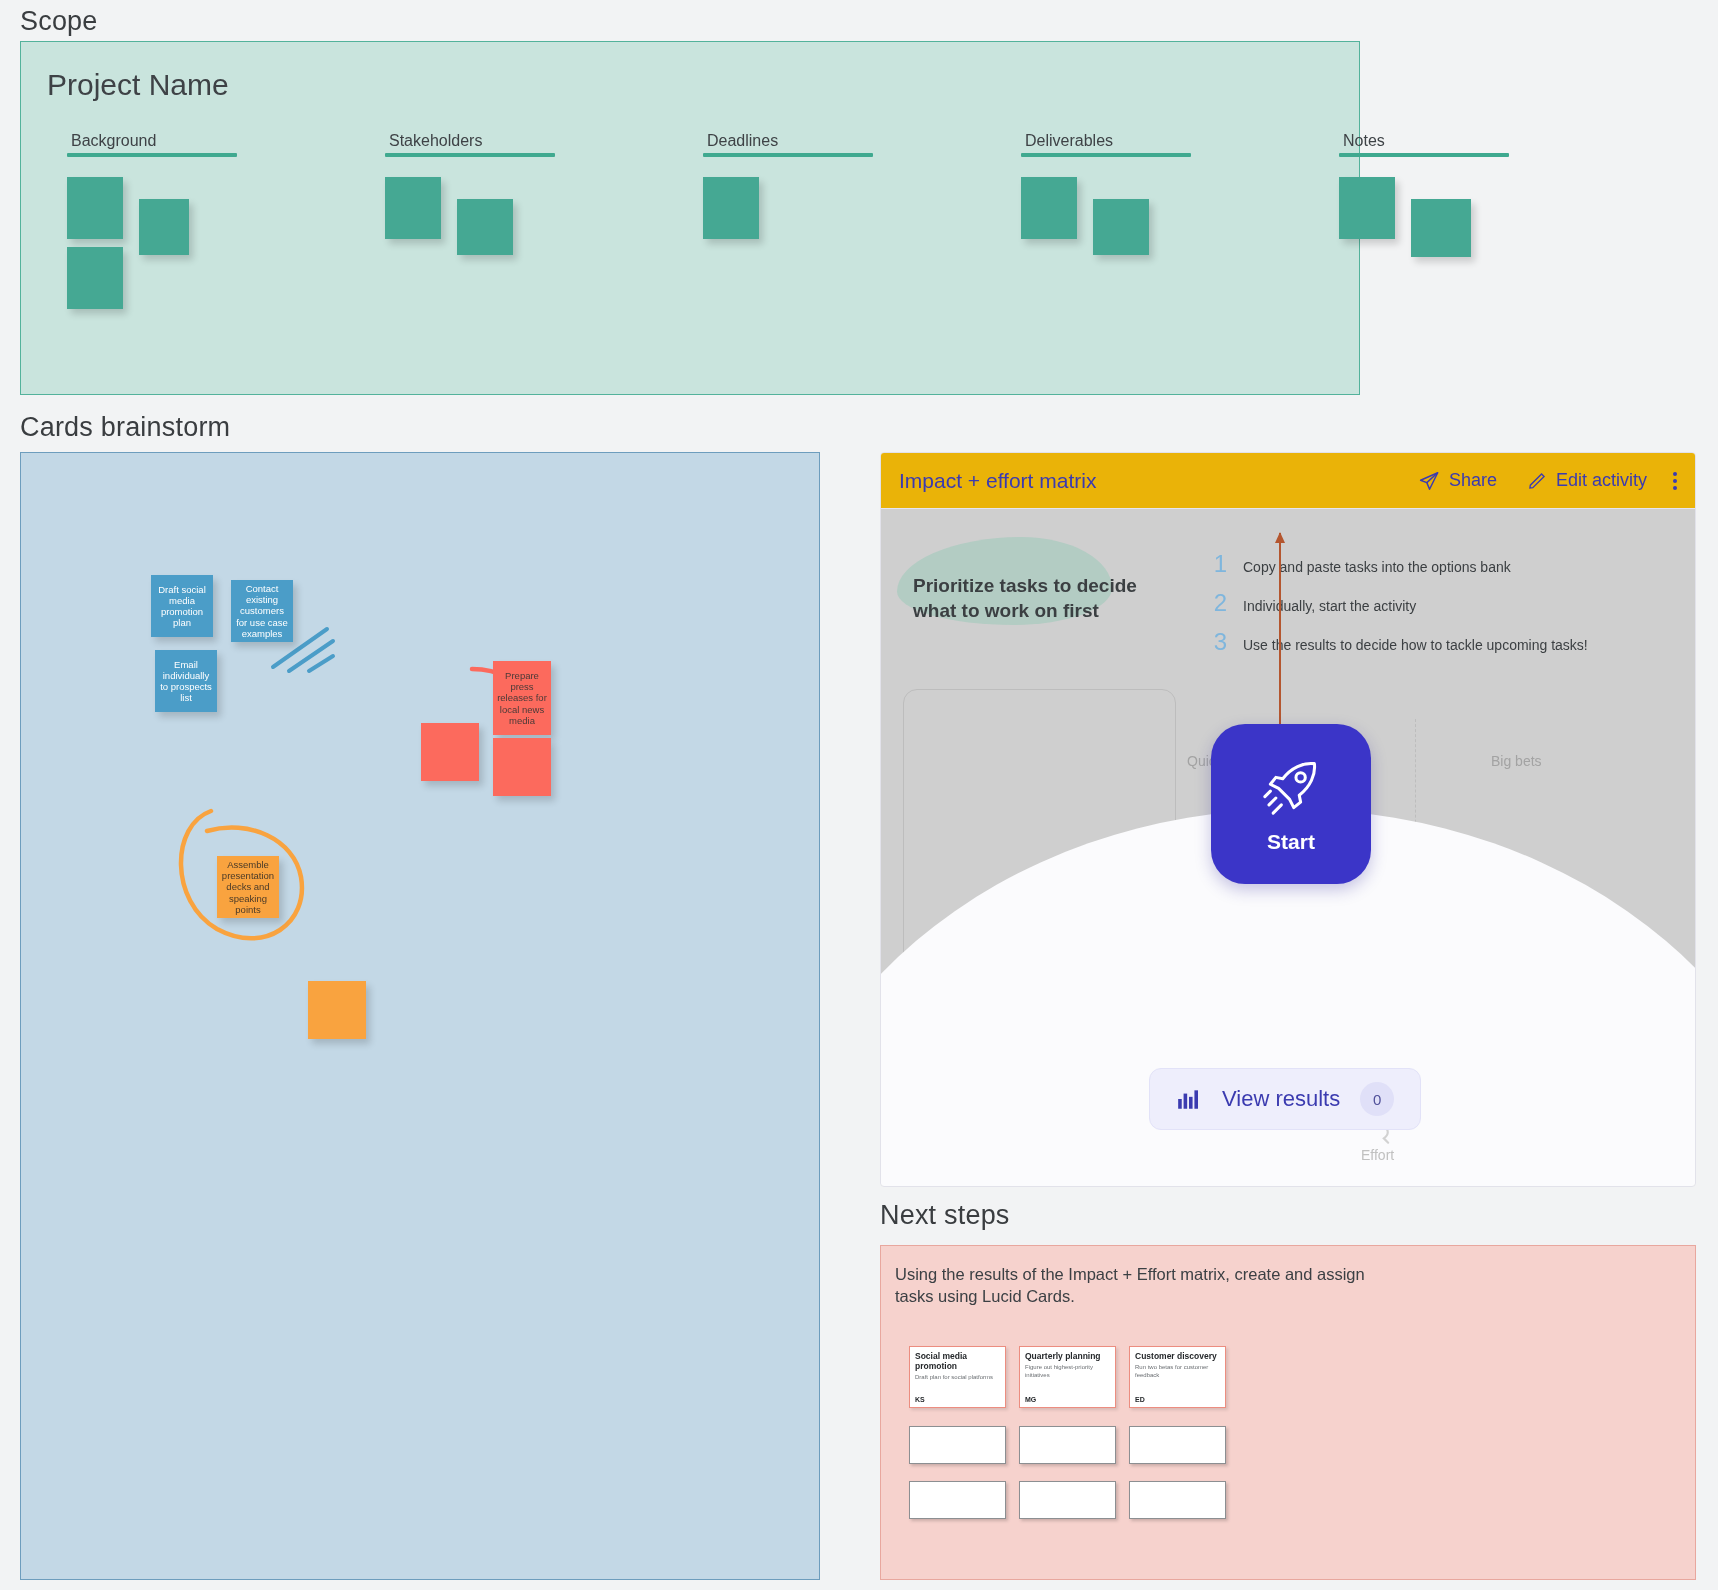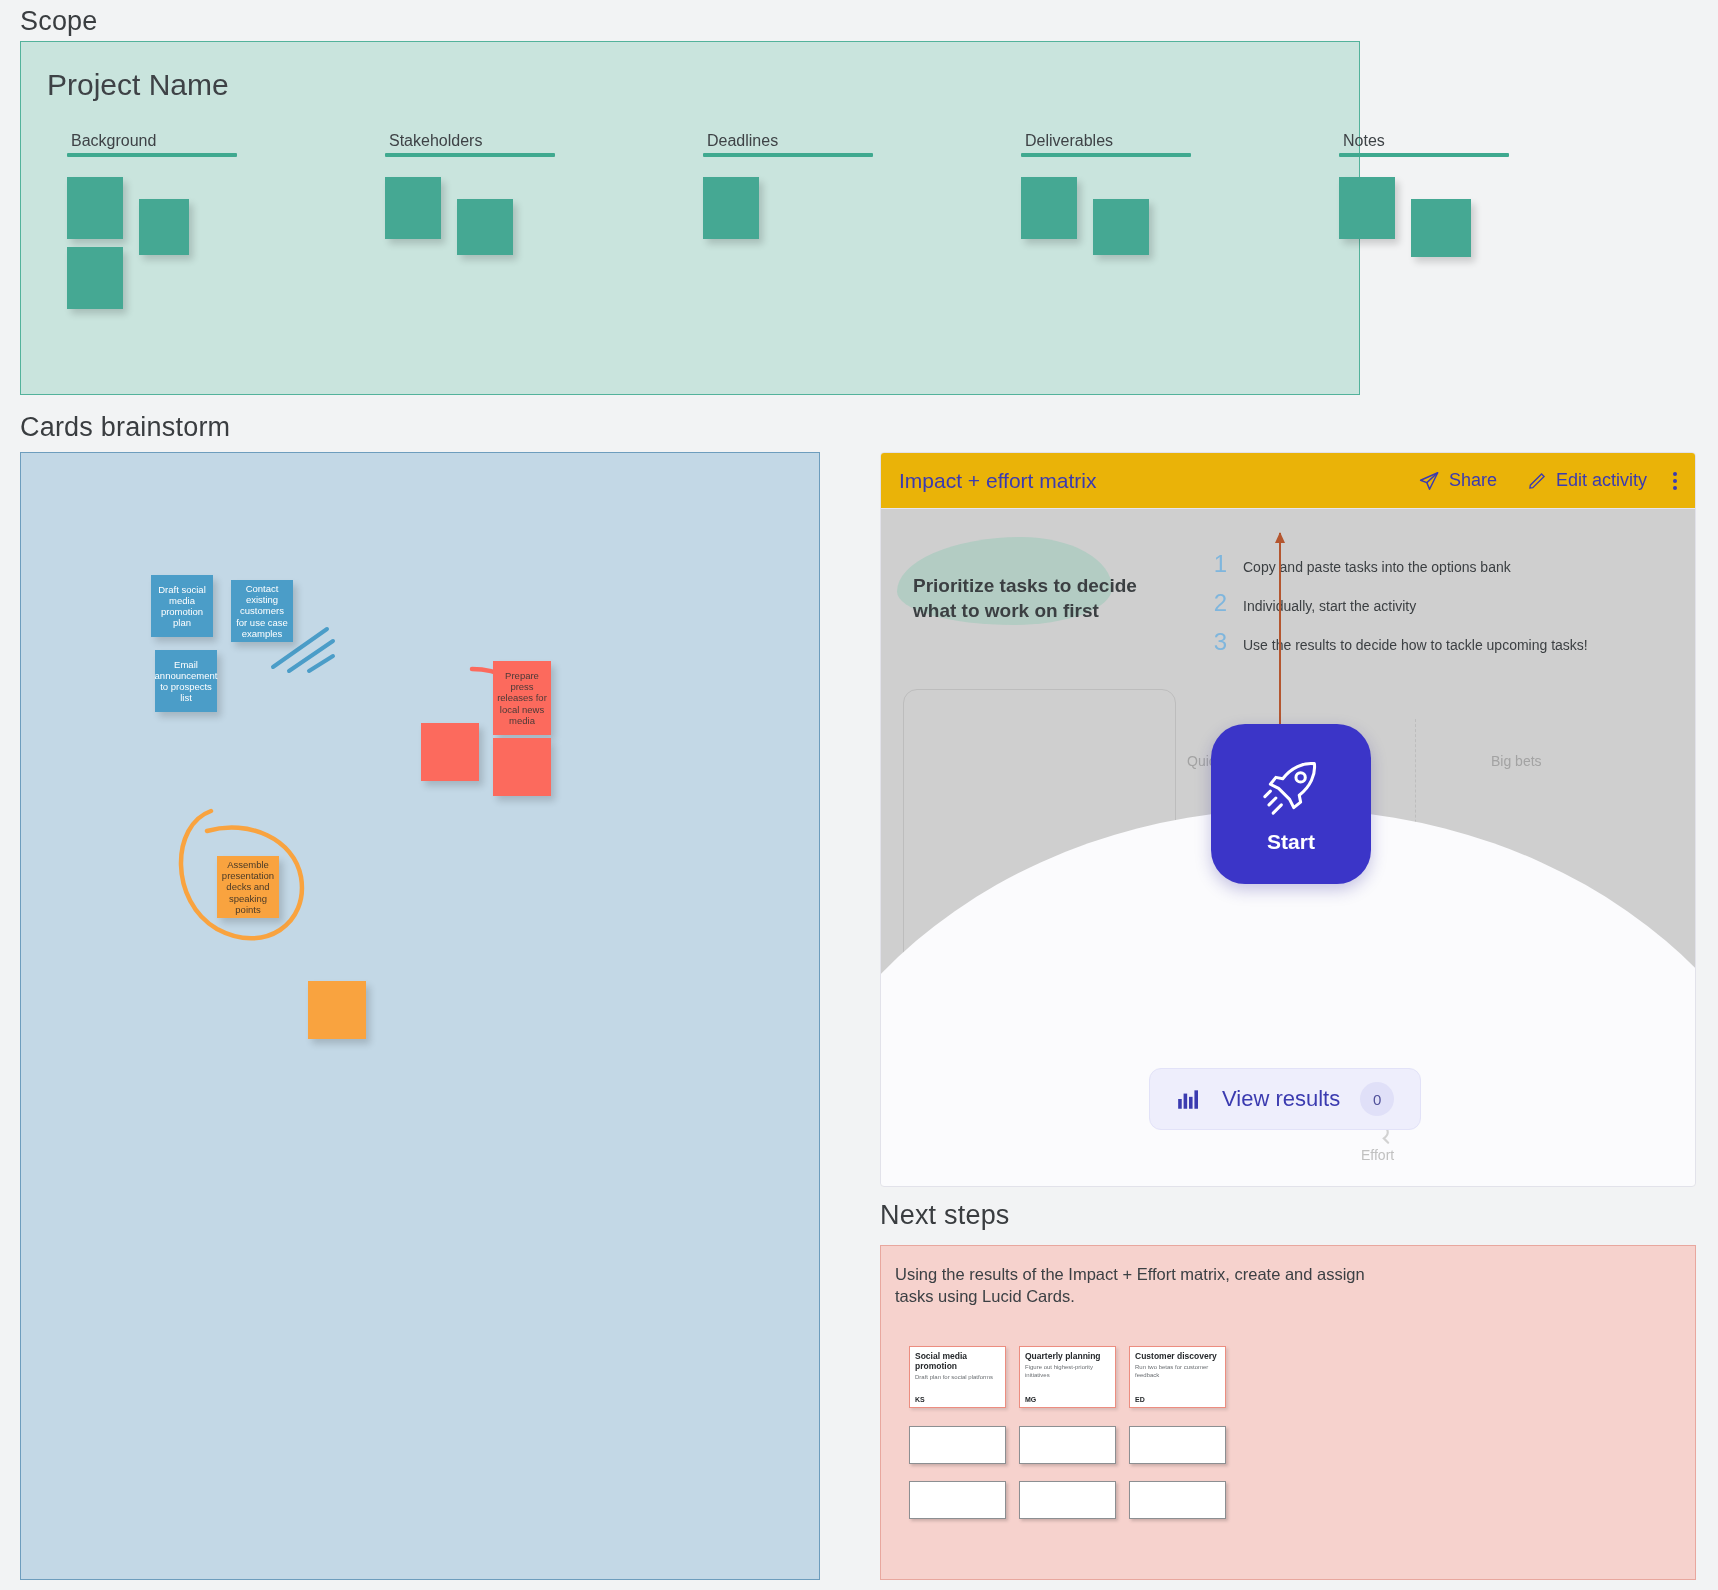--- a/index.html
+++ b/index.html
@@ -262,21 +262,21 @@
       </g>
 
       <g stroke="#f9a33f" stroke-width="4.5" stroke-linecap="round" fill="none">
         <path d="M190 358 C 150 372, 148 448, 196 476 C 244 502, 288 470, 280 424 C 273 386, 228 366, 186 378"></path>
       </g>
     </svg>
 
     <div id="brainstorm-stickies">
         <div class="sticky blue" style="left: 130px; top: 122px; width: 62px; height: 62px;">Draft social media promotion plan</div>
         <div class="sticky blue" style="left: 210px; top: 127px; width: 62px; height: 62px;">Contact existing customers for use case examples</div>
-        <div class="sticky blue" style="left: 134px; top: 197px; width: 62px; height: 62px;">Email announcement to prospects list</div>
+        <div class="sticky blue" style="left: 134px; top: 197px; width: 62px; height: 62px;">Email individually to prospects list</div>
         <div class="sticky red" style="left: 472px; top: 208px; width: 58px; height: 74px;">Prepare press releases for local news media</div>
         <div class="sticky red" style="left: 400px; top: 270px; width: 58px; height: 58px;"></div>
         <div class="sticky red" style="left: 472px; top: 285px; width: 58px; height: 58px;"></div>
         <div class="sticky orange" style="left: 196px; top: 403px; width: 62px; height: 62px;">Assemble presentation decks and speaking points</div>
         <div class="sticky orange" style="left: 287px; top: 528px; width: 58px; height: 58px;"></div>
       </div>
   </div>
 
   <div id="matrix-card">
 

